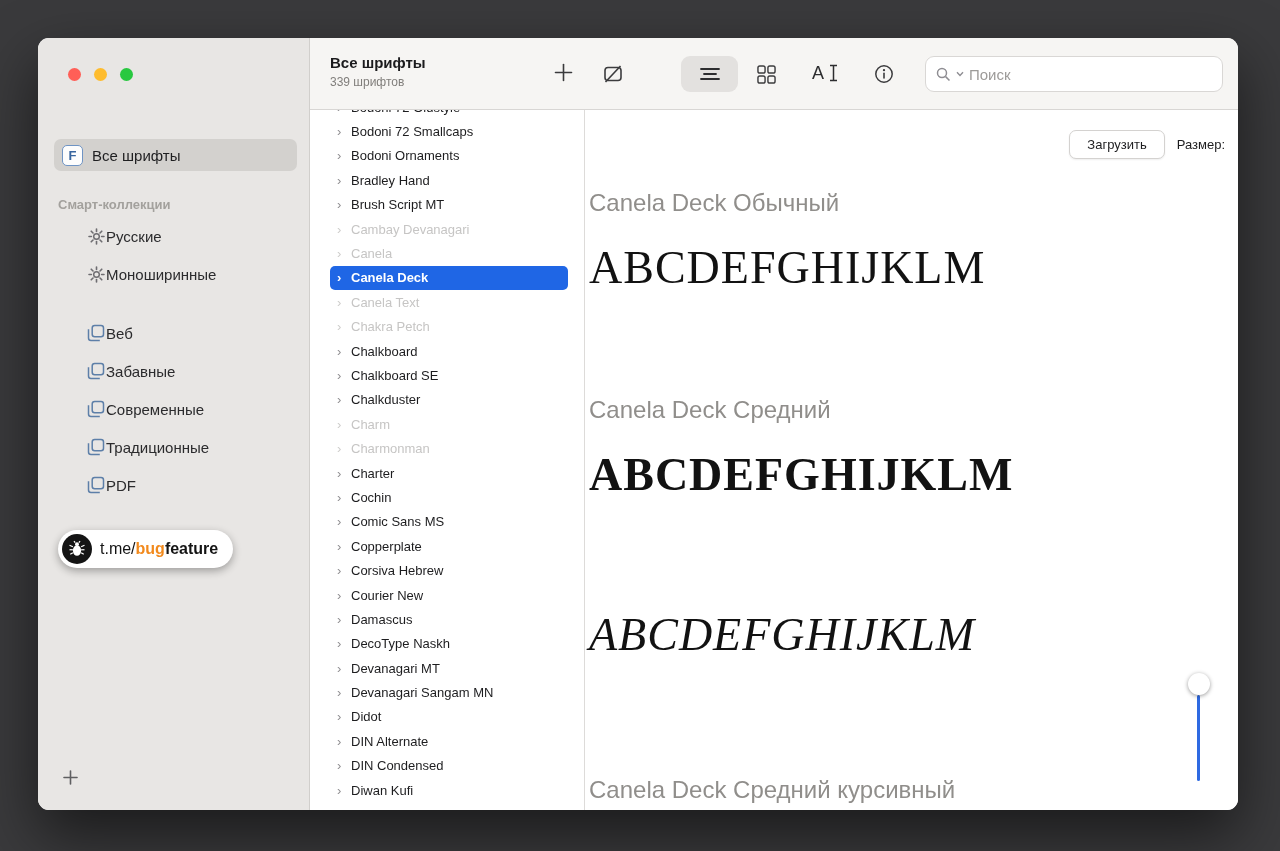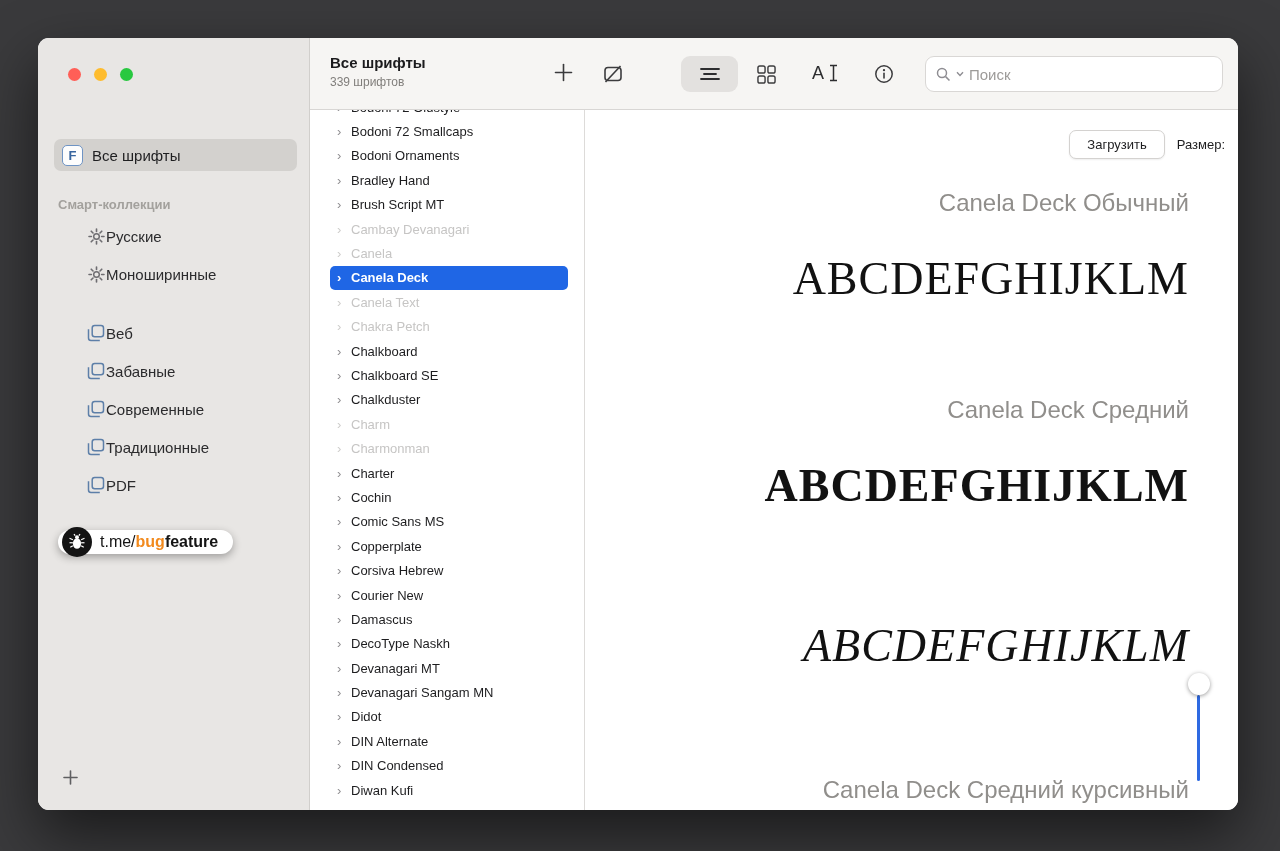--- a/index.html
+++ b/index.html
@@ -27,21 +27,21 @@
   .sb-all .sb-label { font-size:15px; font-weight:500; color:#1f1f21; }
 
   .sb-sections { position:absolute; top:157px; left:0; right:0; }
   .sb-section + .sb-section { margin-top:21px; }
   .sb-header { padding-left:20px; font-size:13px; font-weight:700; color:#a3a19d;
                height:20px; line-height:20px; margin-bottom:2px; }
   .sb-item { height:38px; display:flex; align-items:center; padding-left:48px; cursor:default; }
   .sb-icon { width:20px; height:20px; display:flex; align-items:center; justify-content:center; }
   .sb-item .sb-label { font-size:15px; color:#2b2b2d; }
 
-  .badge { position:absolute; top:492px; left:20px; height:24px; border-radius:19px;
+  .badge { position:absolute; top:492px; left:20px; height:38px; border-radius:19px;
            background:#fff; box-shadow:0 3px 8px rgba(0,0,0,.32);
            display:inline-flex; align-items:center; padding:4px 15px 4px 4px; gap:8px; }
   .badge-ic { width:30px; height:30px; border-radius:50%; background:#141414;
               display:flex; align-items:center; justify-content:center; }
   .badge-text { font-size:16px; color:#141414; white-space:nowrap; }
   .badge-text .pre { font-weight:500; }
   .badge-text b { font-weight:700; color:#141414; }
   .badge-text b.orange { color:#f28a1d; }
 
   .sb-add { position:absolute; left:22px; bottom:23px; width:20px; height:20px;
@@ -99,23 +99,23 @@
   .pv-size-label { font-size:13px; color:#1d1d1f; }
   .pv-dropdown { width:163px; height:28px; background:#fff; border:1px solid #d4d2d0;
                  border-radius:7px; display:flex; align-items:center;
                  justify-content:space-between; padding:0 4px 0 11px;
                  box-shadow:0 1px 2px rgba(0,0,0,.07); cursor:default; }
   .pv-dd-value { font-size:13px; color:#1d1d1f; }
   .pv-dd-btn { width:20px; height:20px; background:#3b77f2; border-radius:6px;
                display:flex; align-items:center; justify-content:center; }
 
   .samples { position:absolute; left:0; top:0; width:592px; height:100%; }
-  .sample { position:absolute; left:12px; width:592px; text-align:right; }
+  .sample { position:absolute; left:4px; width:592px; text-align:left; }
   .sample-title { font-size:24px; line-height:30px; color:#908e8b; }
-  .sample-letters { margin-top:33px; font-family:"Liberation Serif","DejaVu Serif",serif;
+  .sample-letters { margin-top:22px; font-family:"Liberation Serif","DejaVu Serif",serif;
                     font-size:46px; line-height:56px; color:#121212; letter-spacing:1px;
                     white-space:nowrap; }
   .sample-letters.regular { font-weight:400; }
   .sample-letters.medium { font-weight:700; }
   .sample-letters.italic { font-style:italic; font-weight:400; }
 
   .slider-track { position:absolute; left:612px; top:585px; width:3px; height:86px;
                   background:#2e6ae2; border-radius:2px; }
   .slider-handle { position:absolute; left:603px; top:563px; width:22px; height:22px;
                    border-radius:50%; background:#fff;

